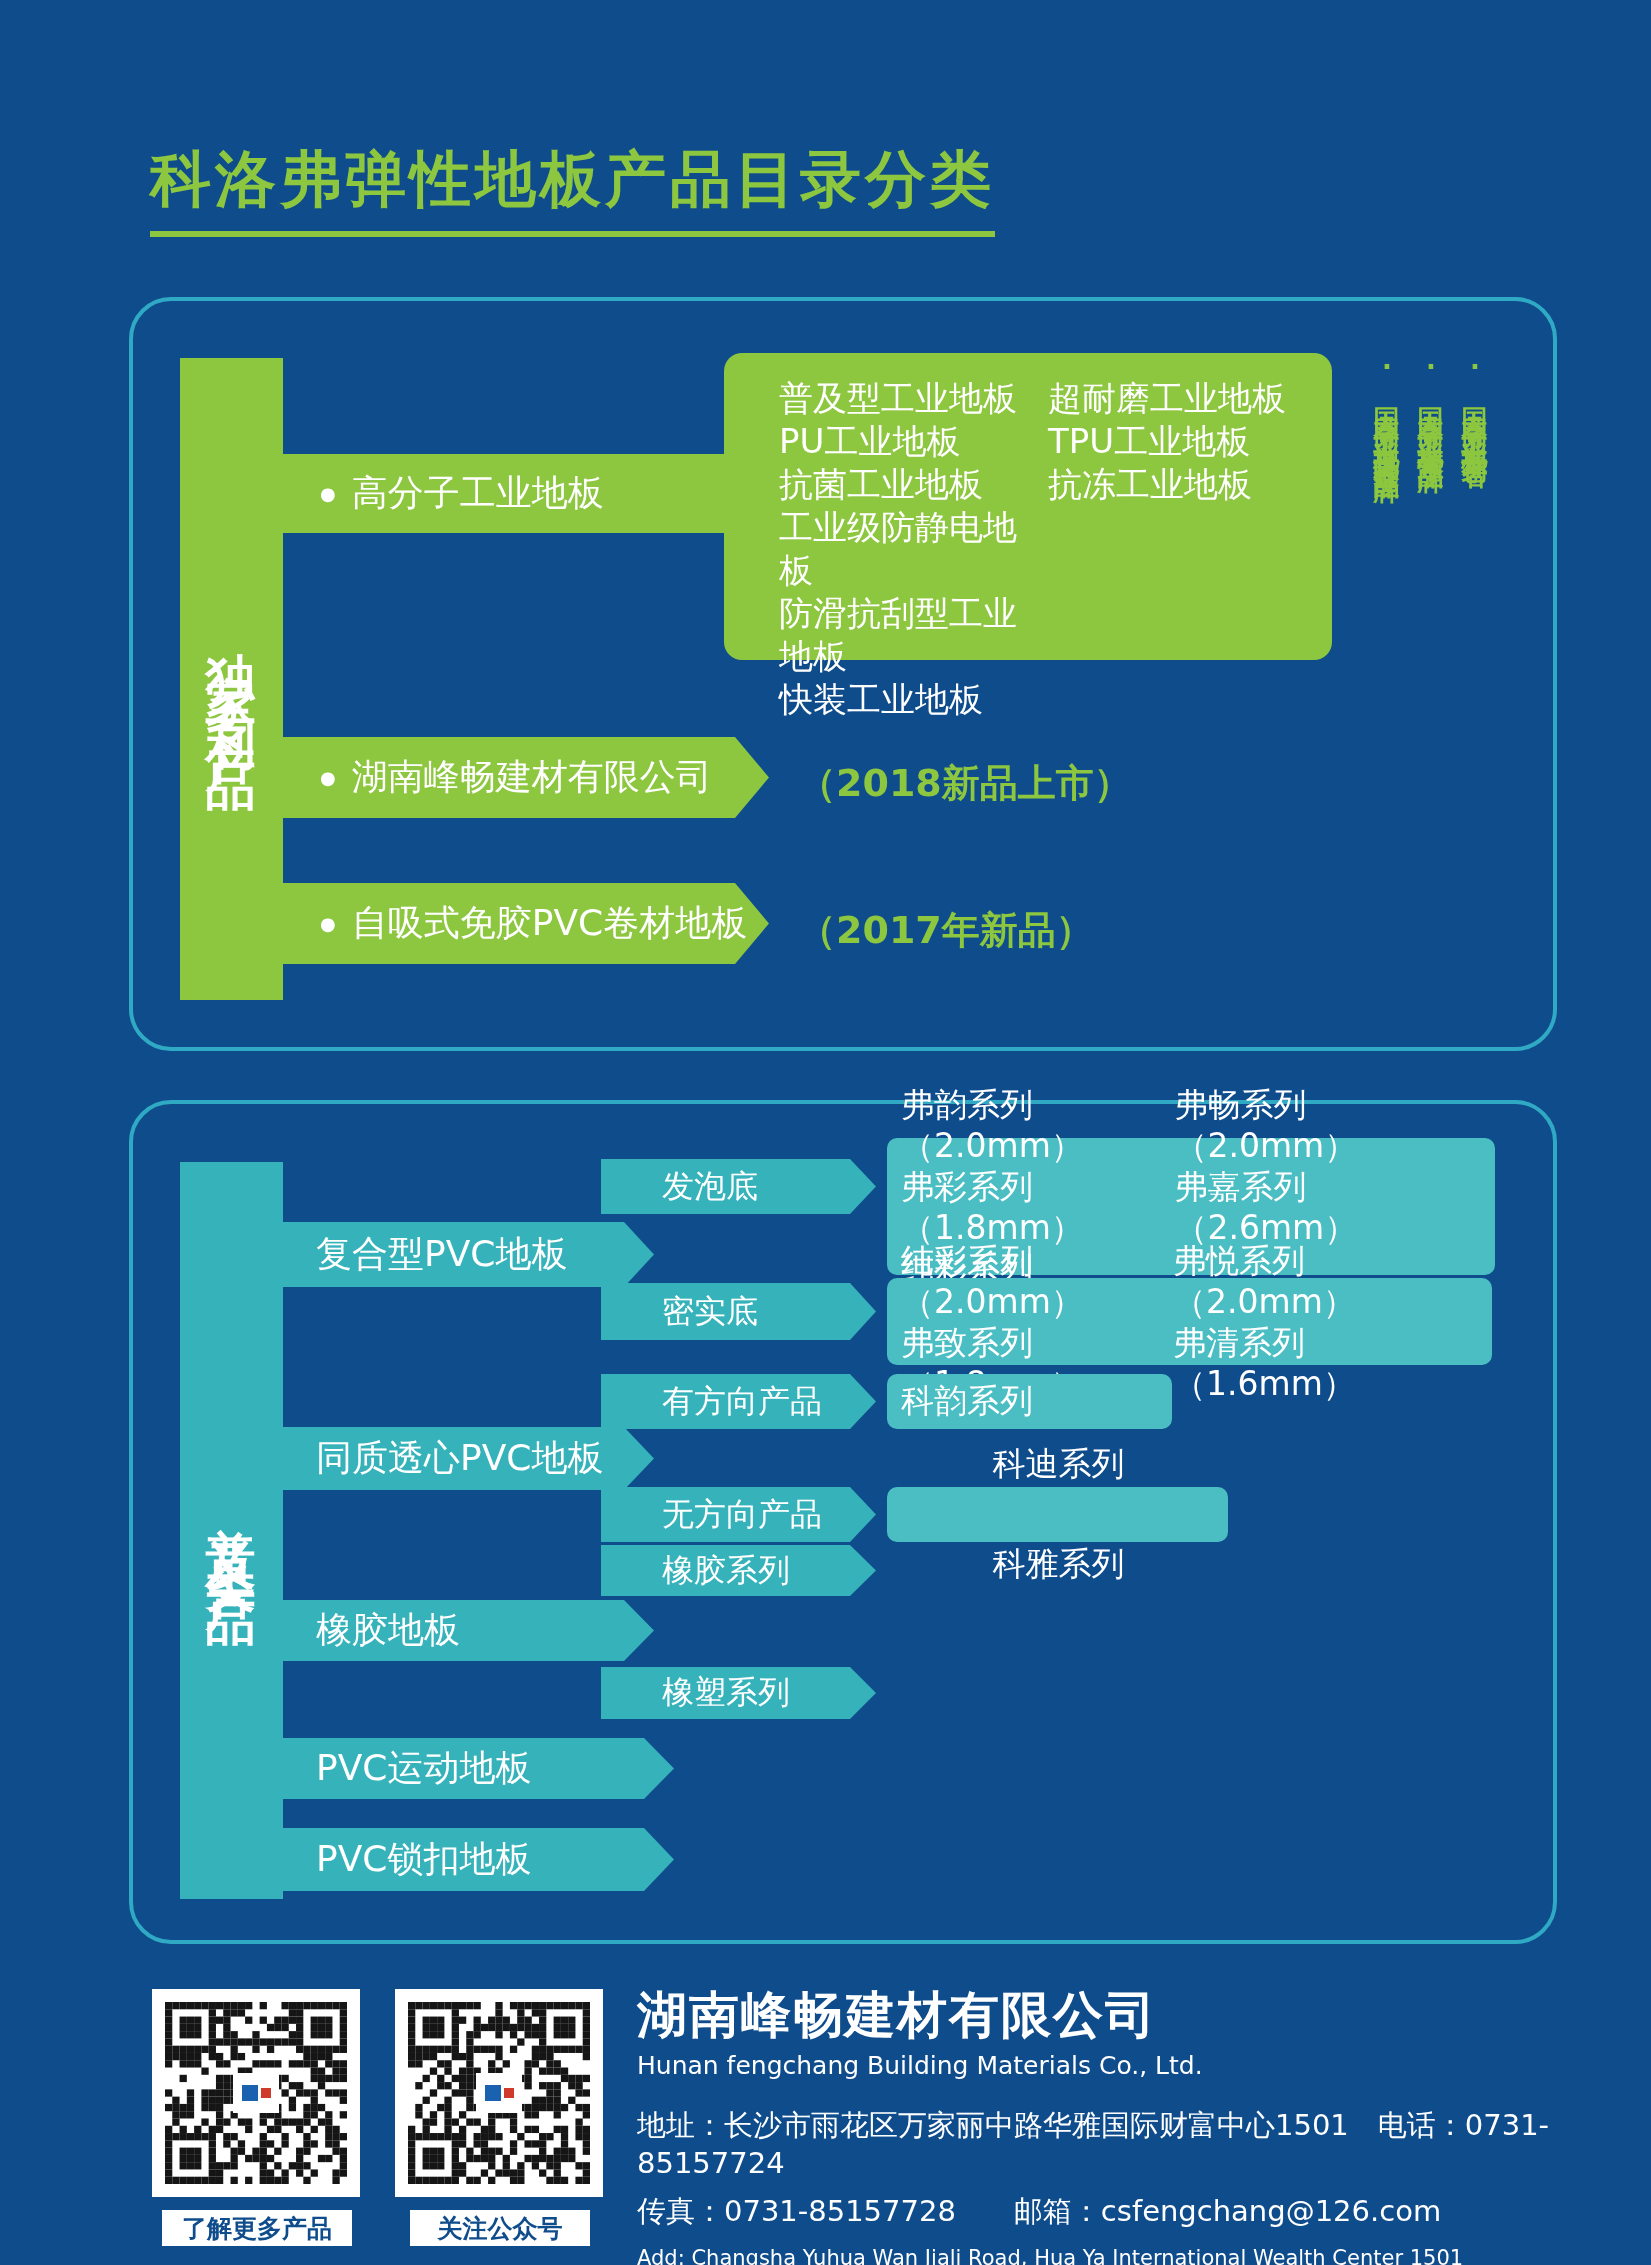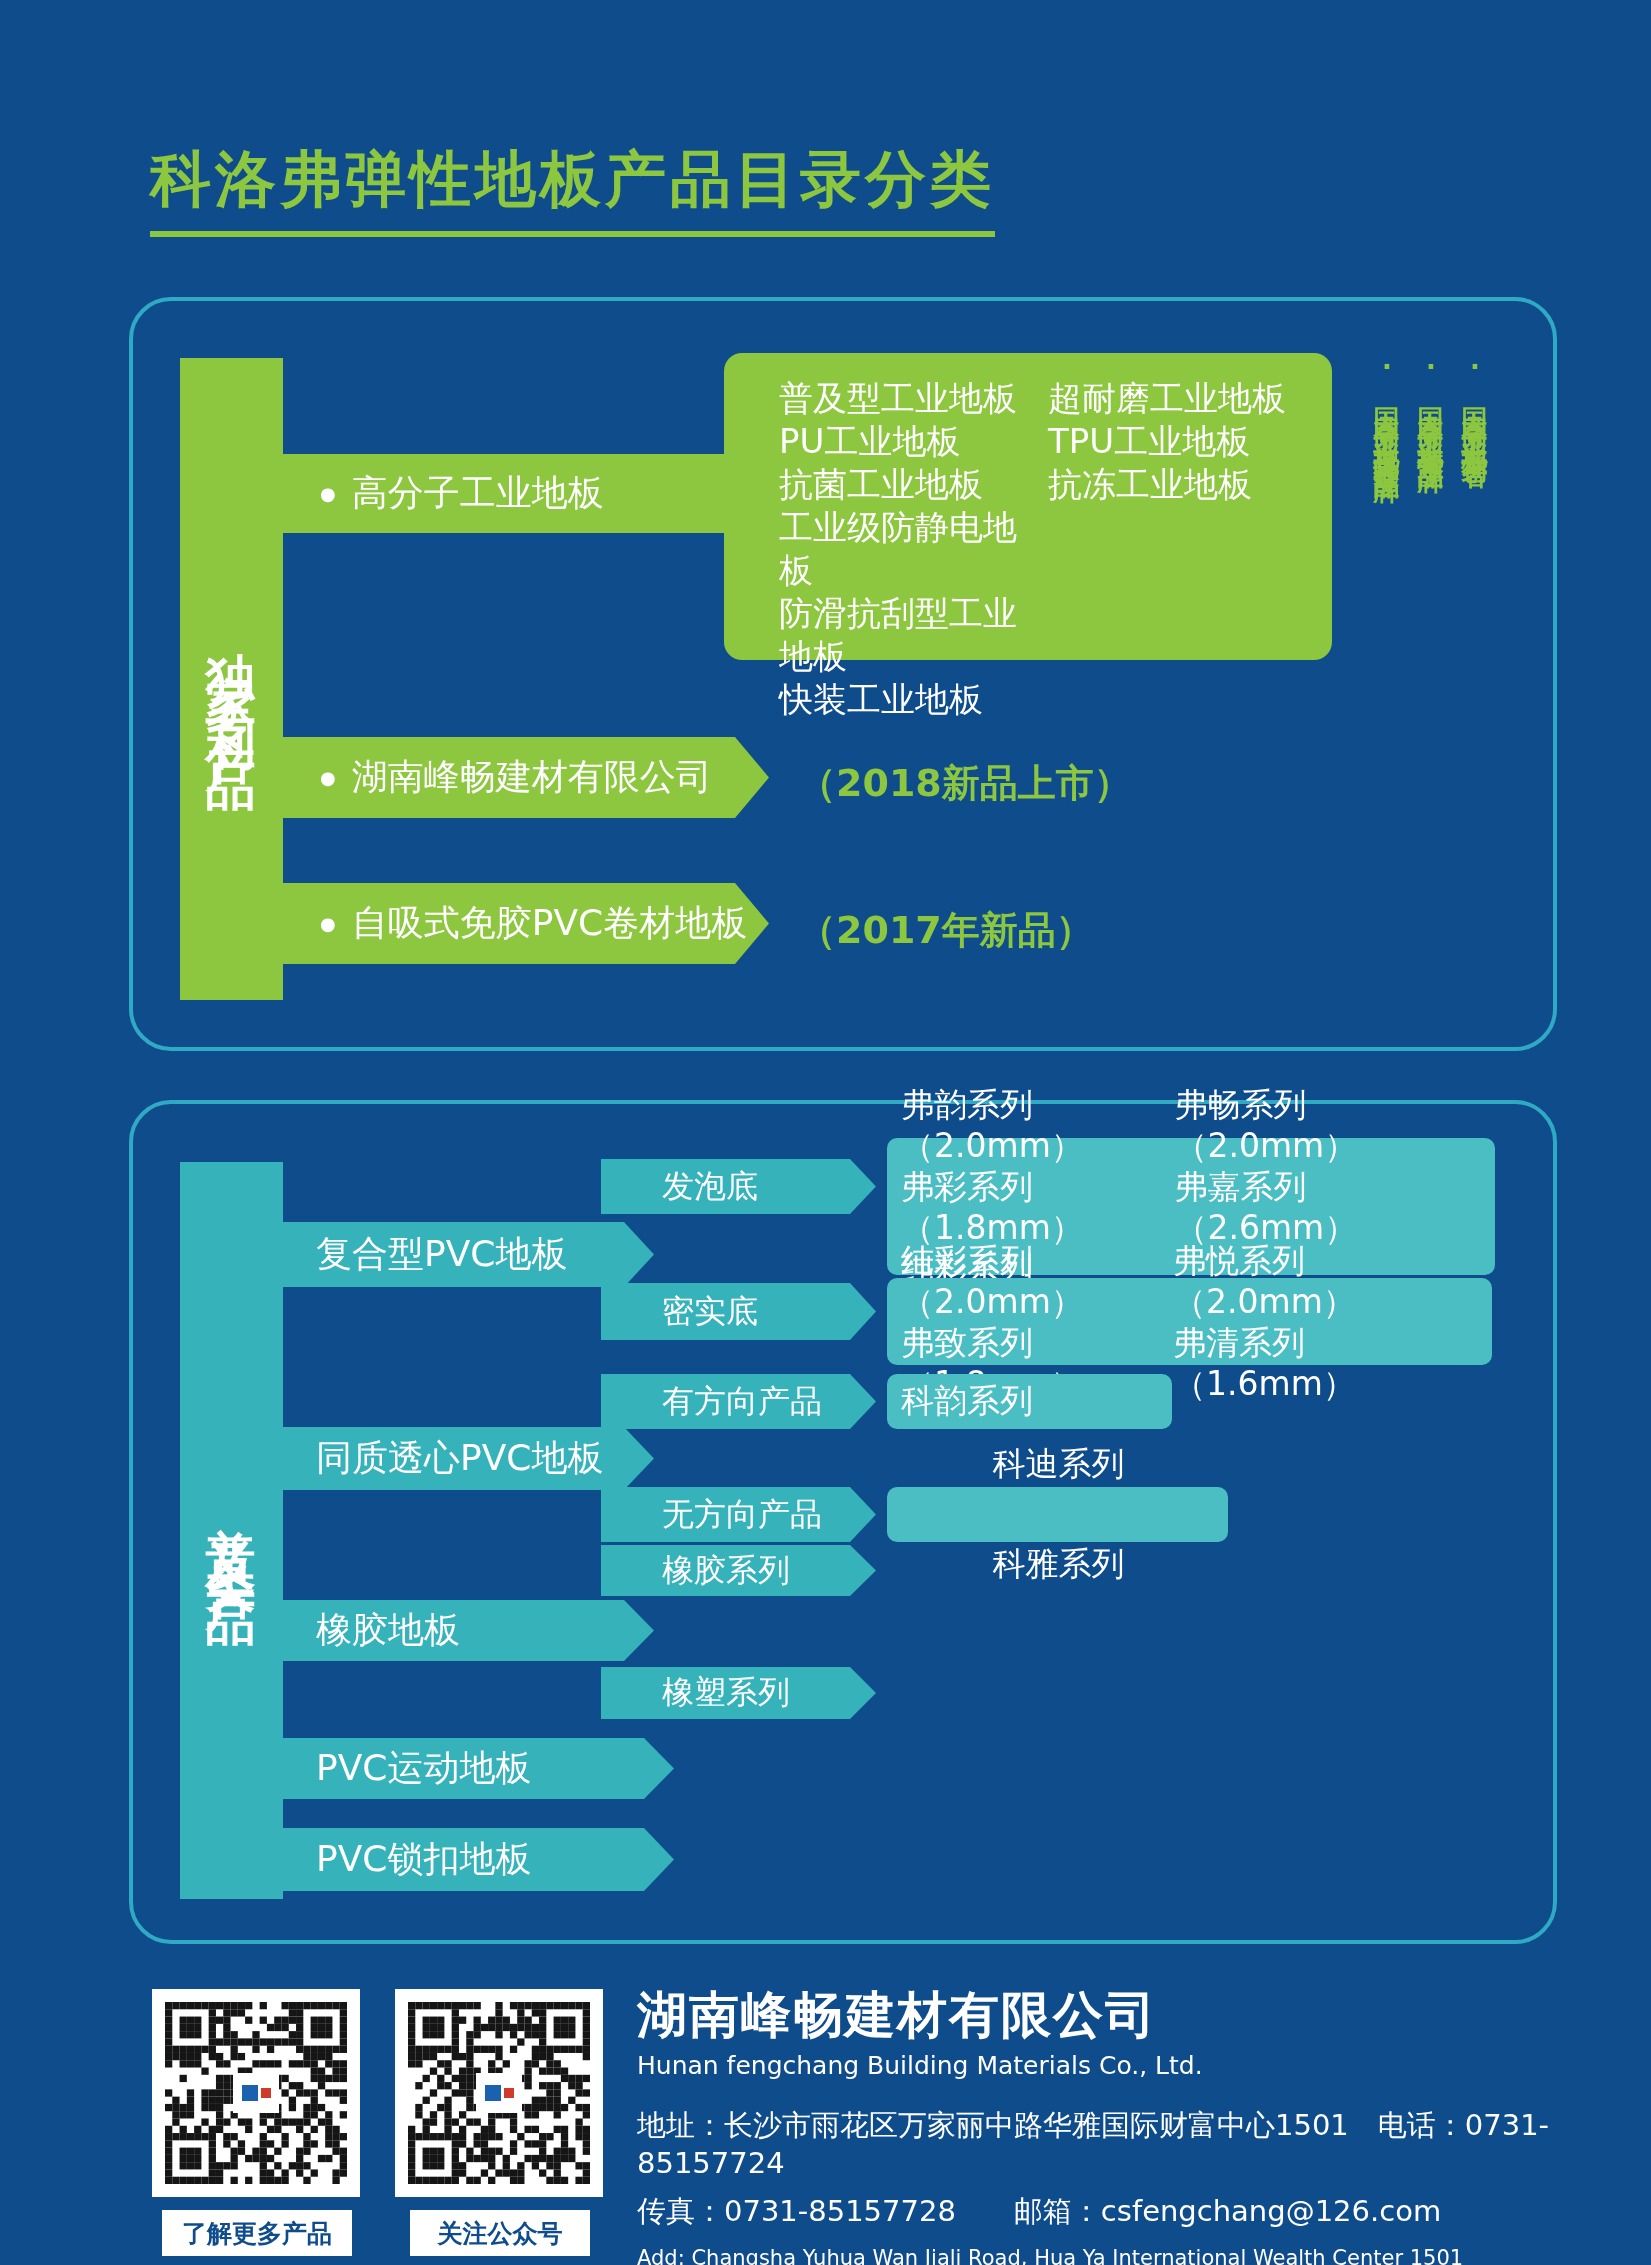--- a/index.html
+++ b/index.html
@@ -99,21 +99,21 @@
   .qr2{left:395px;top:1989px;}
   .qr-pattern{width:100%;height:100%;position:relative;}
   .qr-pattern svg{width:100%;height:100%;display:block;}
   .qr-logo{
     position:absolute;left:50%;top:50%;transform:translate(-50%,-50%);
     width:46px;height:40px;background:#fff;display:flex;align-items:center;justify-content:center;gap:3px;
   }
   .qr-logo .sq-blue{width:16px;height:16px;background:#1a62b0;}
   .qr-logo .sq-red{width:10px;height:10px;background:#d03a2b;}
   .qr-label{
-    position:absolute;height:46px;background:#fff;color:var(--qr-label-text);
+    position:absolute;height:36px;background:#fff;color:var(--qr-label-text);
     display:flex;align-items:center;justify-content:center;font-size:25px;font-weight:bold;
   }
   .qr-label1{left:162px;top:2210px;width:190px;}
   .qr-label2{left:410px;top:2210px;width:180px;}
 
   .company{position:absolute;left:637px;top:1982px;width:950px;color:#fff;}
   .company-cn{font-size:50px;font-weight:bold;letter-spacing:2px;}
   .company-en{font-size:25px;margin-top:2px;}
   .addr-cn{font-size:29px;margin-top:26px;}
   .fax-cn{font-size:29px;margin-top:12px;}

